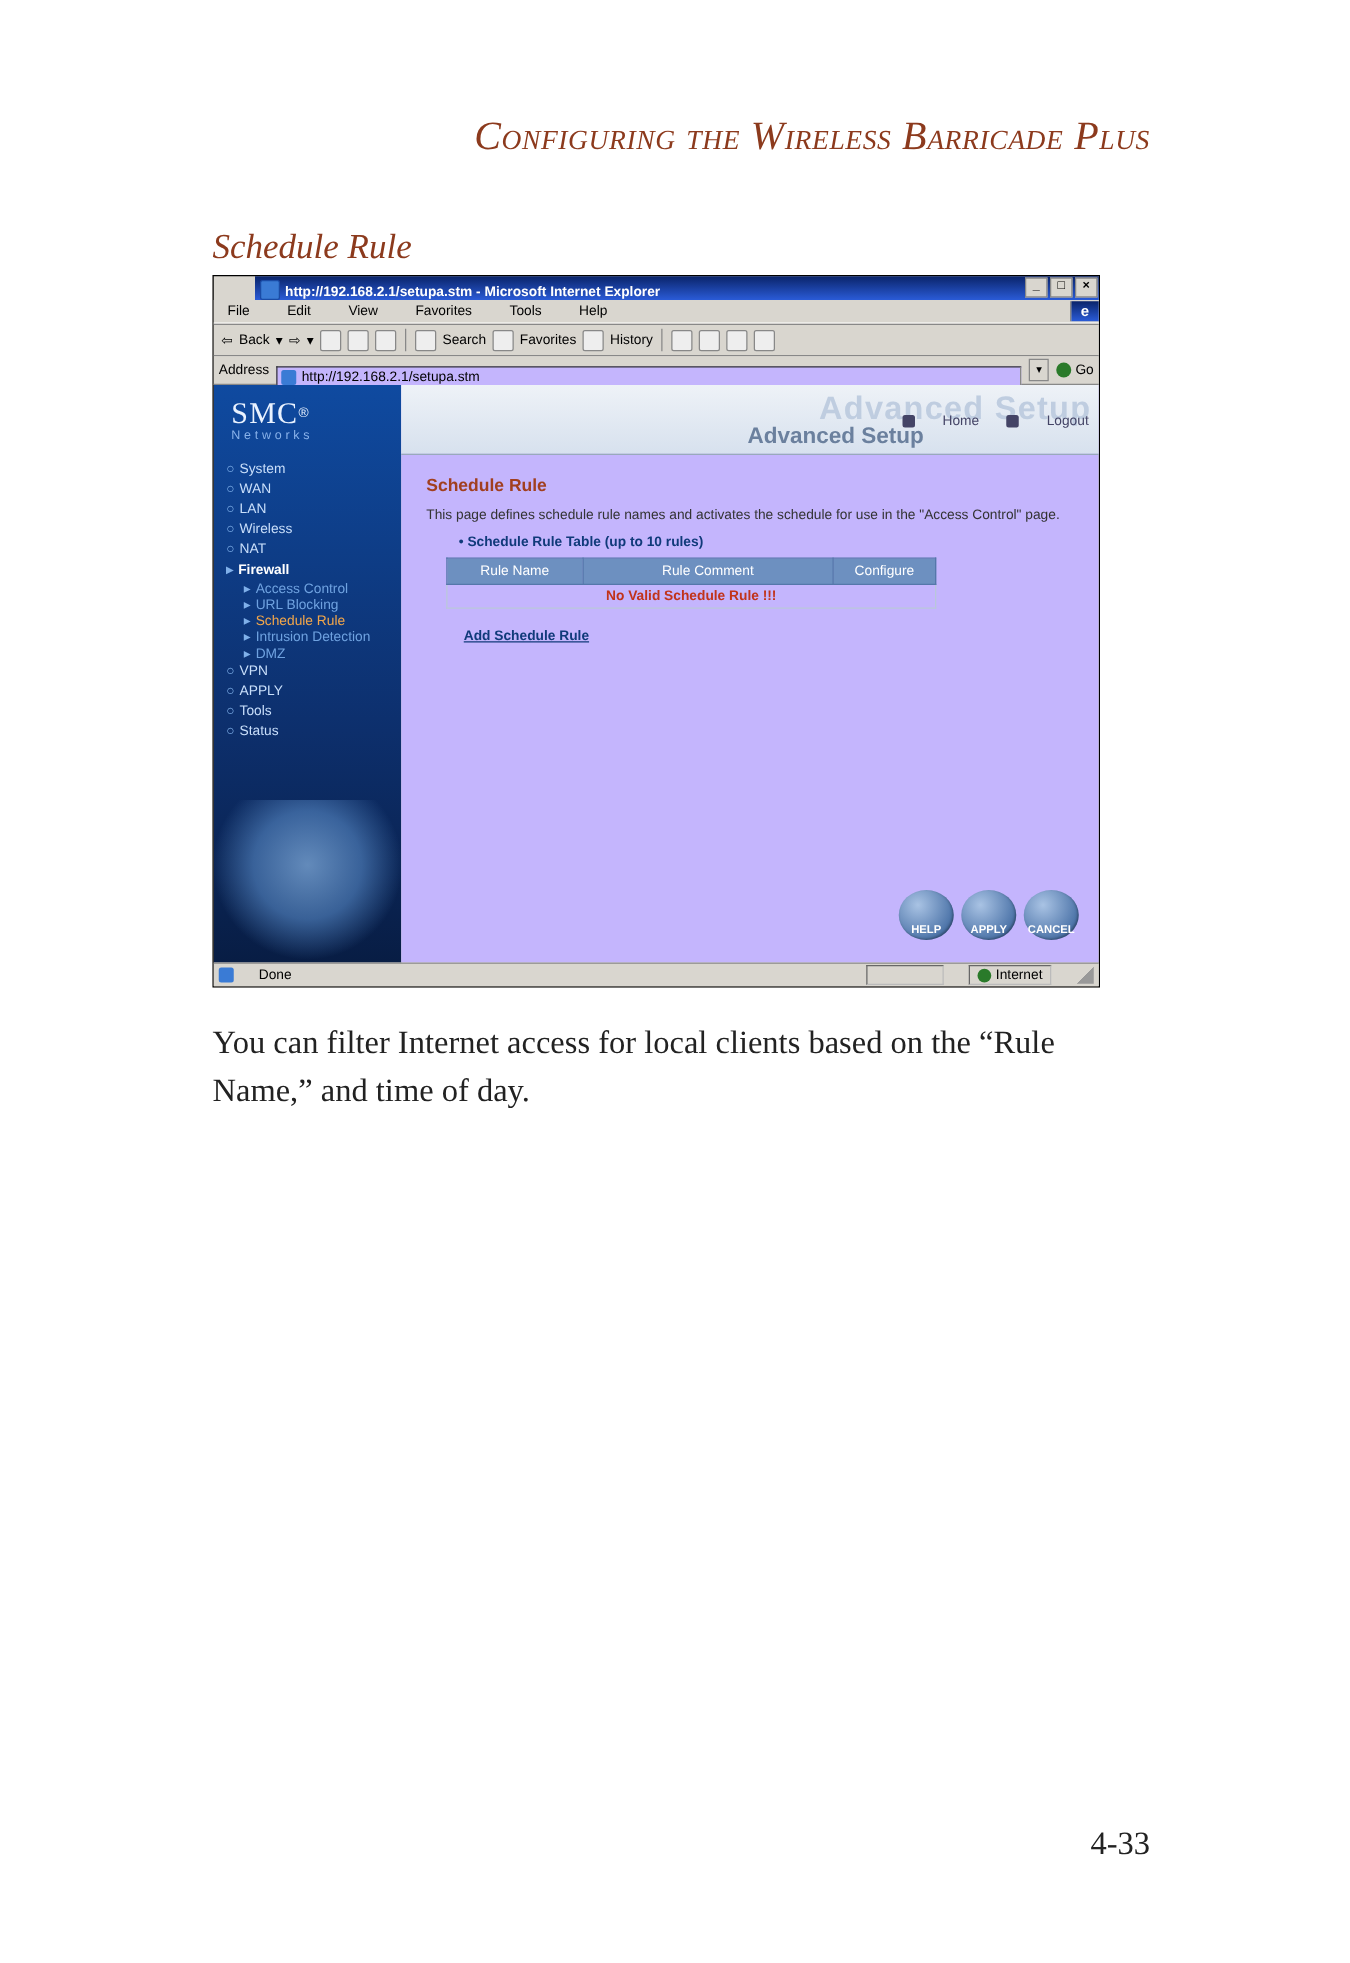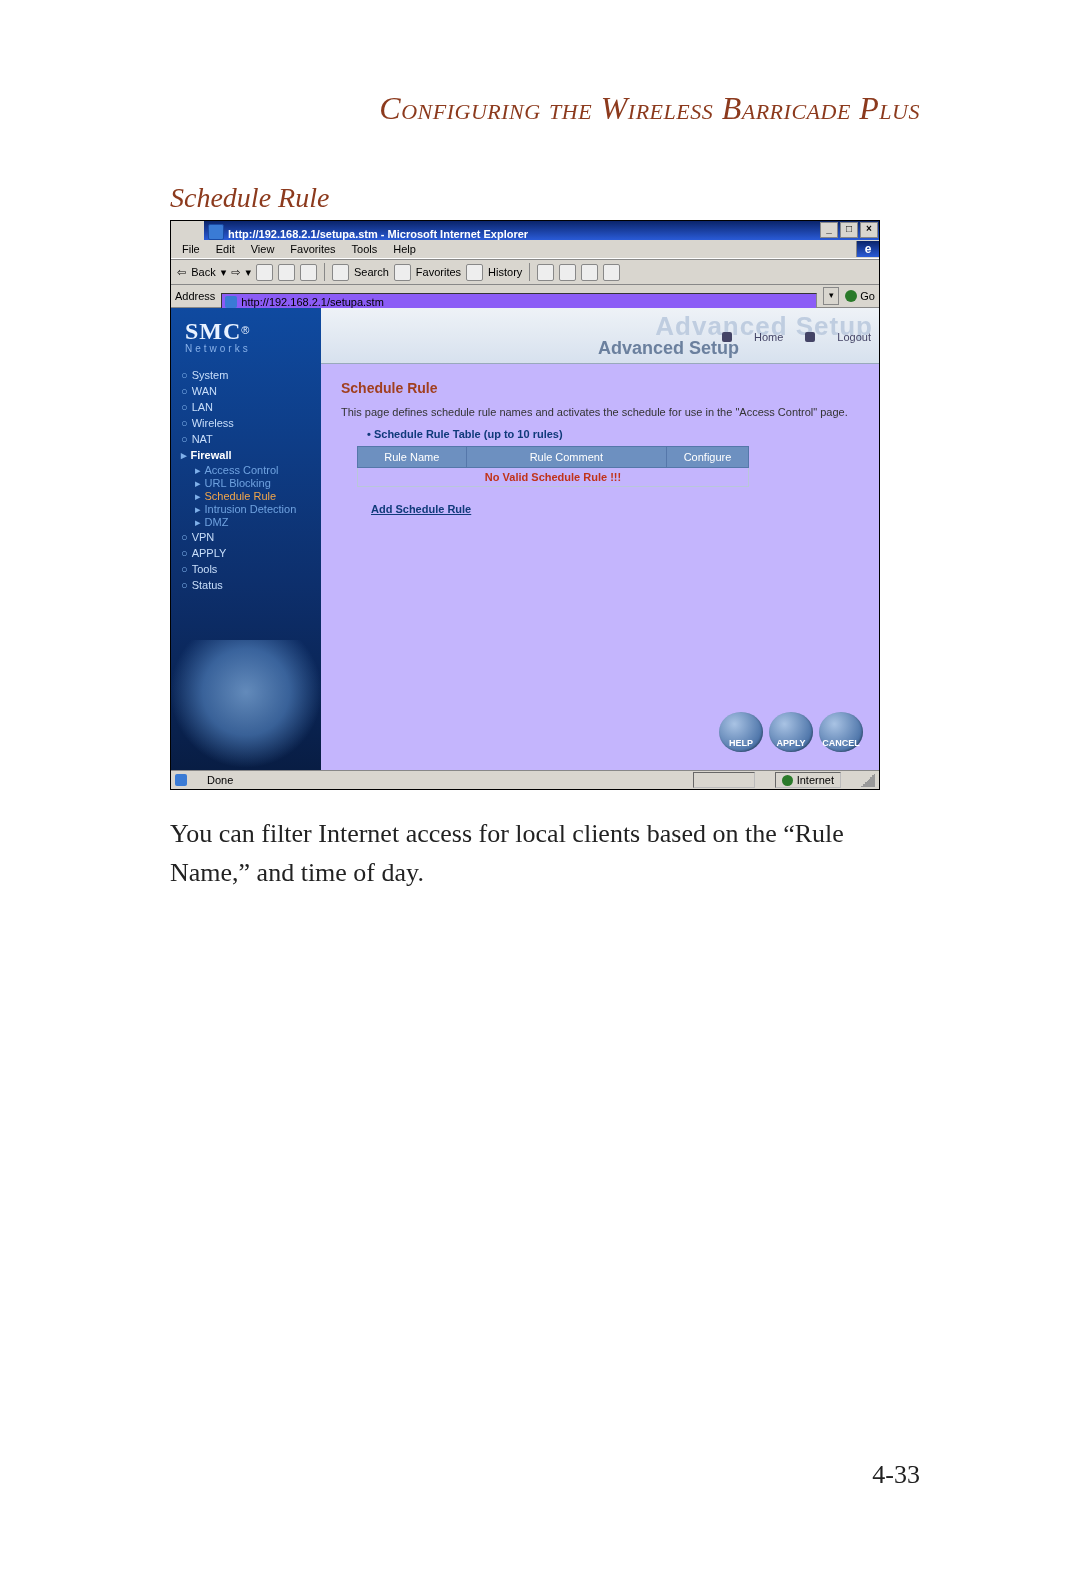--- a/index.html
+++ b/index.html
@@ -70,21 +70,21 @@
   background:#3a7bd5;border:1px solid #1a4ba5;border-radius:2px;
 }
 .titlebar .spacer{flex:1}
 .win-btn{
   width:16px;height:14px;margin:2px 1px;
   background:#d9d6cf;border:1px solid #888;
   font-size:10px;line-height:12px;text-align:center;color:#000;
 }
 .menubar{
   height:18px;background:#d9d6cf;border-bottom:1px solid #fff;
-  display:flex;align-items:center;padding-left:4px;gap:2px;
+  display:flex;align-items:center;padding-left:4px;gap:16px;
 }
 .menubar span{padding:1px 7px}
 .menubar .ie-badge{
   margin-left:auto;width:22px;height:16px;
   background:linear-gradient(#0a246a,#2a5bd7);
   border-left:1px solid #888;
   display:flex;align-items:center;justify-content:center;
 }
 .menubar .ie-badge::after{content:"e";color:#fff;font-weight:bold;font-size:12px}
 .toolbar{
@@ -93,21 +93,21 @@
 }
 .tool-ico{
   width:15px;height:15px;border:1px solid #888;background:#eee;border-radius:2px;
 }
 .tool-sep{width:1px;height:18px;background:#888;margin:0 2px}
 .addressbar{
   height:22px;background:#d9d6cf;border-bottom:1px solid #888;
   display:flex;align-items:center;padding:0 4px;gap:6px;font-size:11px;
 }
 .addr-input{
-  flex:1;height:16px;background:#8b5cf6;border:1px inset #888;
+  flex:1;height:16px;background:#c4b5fd;border:1px inset #888;
   padding:0 3px;display:flex;align-items:center;margin-top:12px;
 }
 .addr-input .e-ico{
   width:12px;height:12px;background:#3a7bd5;border-radius:2px;margin-right:4px;
 }
 .addr-drop{width:14px;height:16px;background:#d9d6cf;border:1px solid #888;text-align:center;line-height:14px;font-size:9px}
 .go-btn{display:flex;align-items:center;gap:3px}
 .go-btn .go-ico{width:12px;height:12px;border-radius:50%;background:#2a7a2a}
 
 .content{flex:1;display:flex;overflow:hidden}
@@ -116,21 +116,21 @@
   background:linear-gradient(#0f4aa0,#0d2f6c 60%,#081d44);
   color:#c9dffb;
   font-size:11px;
   padding-top:0;
   position:relative;
 }
 .brand{
   height:55px;display:flex;flex-direction:column;justify-content:center;
   padding-left:14px;color:#e9f2ff;
 }
-.brand .smc{font-family:"Times New Roman",serif;font-weight:700;font-size:24px;letter-spacing:1px}
+.brand .smc{font-family:"Times New Roman",serif;font-weight:400;font-size:24px;letter-spacing:1px}
 .brand .reg{font-size:11px;vertical-align:super}
 .brand .net{font-size:10px;letter-spacing:3px;color:#89b2ea;margin-top:-2px}
 .nav{padding:4px 0 0 10px}
 .nav .item{padding:2px 0;color:#c9dffb}
 .nav .item.firewall{color:#fff;font-weight:bold}
 .nav .sub{padding-left:14px;color:#6fa2e0}
 .nav .sub.active{color:#f2a64a}
 .nav .bullet{color:#7fb0ea;margin-right:4px}
 .sidebar .worker{
   position:absolute;left:0;right:0;bottom:0;height:130px;

